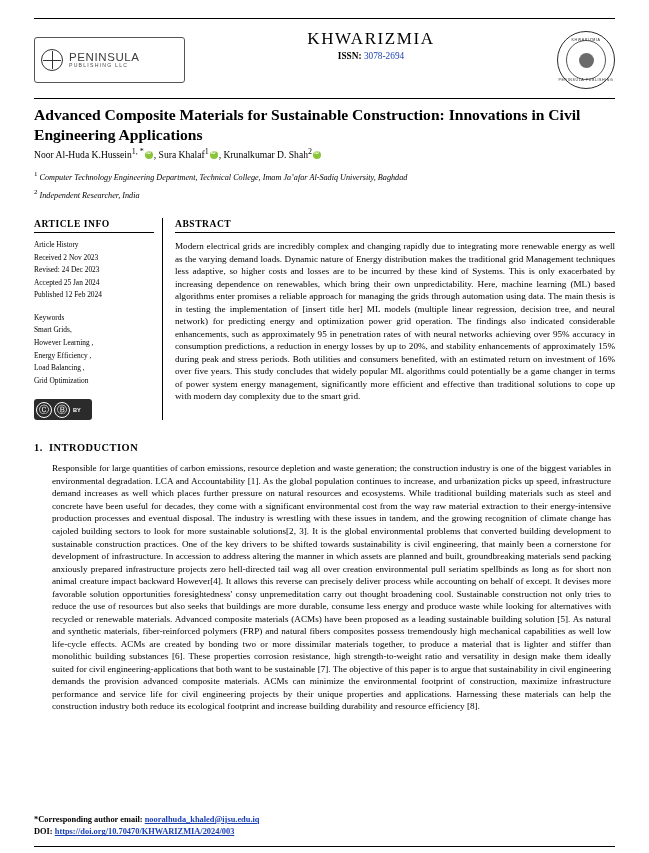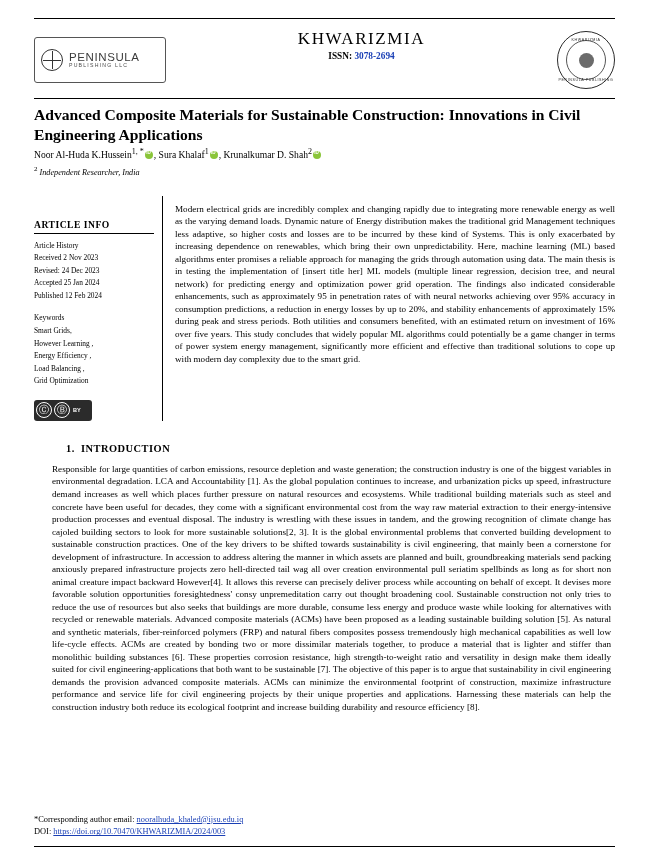--- a/index.html
+++ b/index.html
@@ -19,21 +19,21 @@
   }
 
   
   .masthead {
     display: flex;
     align-items: flex-start;
     border-top: 1.6px solid #000;
     padding-top: 10px;
   }
   .logo-left {
-    width: 132px;
+    width: 151px;
     height: 46px;
     border: 1px solid #555;
     border-radius: 3px;
     display: flex;
     align-items: center;
     justify-content: flex-start;
     padding-left: 6px;
     margin-top: 8px;
     flex: 0 0 auto;
   }
@@ -82,21 +82,21 @@
   .journal-vol {
     font-size: 9.3px;
     margin-top: 8px;
   }
   .journal-vol b { font-weight: bold; }
   .journal-issn {
     font-size: 9.3px;
     margin-top: 2px;
     font-weight: bold;
   }
-  .journal-issn .num { color:#1a3fb5; font-weight: bold; }
+  .journal-issn .num { color:#1a3fb5; font-weight: normal; }
 
   .logo-right {
     width: 58px; height: 58px;
     border-radius: 50%;
     border: 1.2px solid #2b2b2b;
     flex: 0 0 auto;
     position: relative;
     display:flex; align-items:center; justify-content:center;
     margin-top: 2px;
   }
@@ -181,21 +181,20 @@
     border-left: 1px solid #000;
     padding-left: 12px;
   }
   .sec-head {
     font-family: "Liberation Serif", serif;
     font-weight: bold;
     font-size: 9.6px;
     letter-spacing: .5px;
     border-bottom: 1px solid #000;
     padding-bottom: 3px;
-    margin-top: 23px;
   }
   .col-abs .sec-head { border-bottom: 1px solid #000; }
   .hist-title {
     font-size: 7.4px;
     margin-top: 6px;
     line-height: 1.7;
   }
   .hist-line { font-size: 7.4px; line-height: 1.7; }
   .kw-title { font-size: 7.4px; margin-top: 10px; line-height:1.7;font-family:Liberation Serif, serif;}
   .kw-line { font-size: 7.4px; line-height: 1.7; }
@@ -233,38 +232,39 @@
     margin-top: 7px;
     hyphens: auto;
   }
 
   
   .intro-head {
     font-family: "Liberation Serif", serif;
     font-weight: bold;
     font-size: 10.4px;
     letter-spacing: .5px;
-    margin: 22px 0 0 32px;
+    margin: 22px 0 0 0;
   }
   .intro-body {
     font-size: 9.15px;
     line-height: 1.37;
     text-align: justify;
     margin-top: 9px;
     padding: 0 4px 0 18px;
     hyphens: auto;
   }
 
   
   .footer {
     position: absolute;
     left: 34px; right: 52px;
     bottom: 14px;
     font-size: 8.4px;
     line-height: 1.5;
+    font-weight: bold;
   }
   .footer a, .link {
     color: #1a3fb5;
     text-decoration: underline;
   }
   .footer .star { font-size: 8.4px; }
   .bottom-rule {
     position:absolute;
     left: 34px; right: 34px;
     bottom: 6px;
@@ -302,20 +302,21 @@
   <div class="rule-thin"></div>
 
   <div class="paper-title">Advanced Composite Materials for Sustainable Construction: Innovations in Civil Engineering Applications</div>
 
   <div class="authors">
     <span>Noor Al-Huda K.Hussein</span><sup>1, *</sup><span class="orcid"></span>,
     <span>Sura Khalaf</span><sup>1</sup><span class="orcid"></span>,
     <span>Krunalkumar D. Shah</span><sup>2</sup><span class="orcid"></span>
   </div>
 
+  <div class="affil"><sup>1</sup> <span>Computer Technology Engineering Department, Technical College, Imam Ja’afar Al-Sadiq University, Baghdad</span></div>
   <div class="affil" style="margin-top:2px"><sup>2</sup> <span>Independent Researcher, India</span></div>
 
   <div class="two-col">
     <div class="col-info">
       <div class="sec-head">ARTICLE INFO</div>
       <div class="hist-title">Article History</div>
       <div class="hist-line">Received 2 Nov 2023</div>
       <div class="hist-line">Revised: 24 Dec 2023</div>
       <div class="hist-line">Accepted 25 Jan 2024</div>
       <div class="hist-line">Published 12 Feb 2024</div>
@@ -328,20 +329,21 @@
       <div class="kw-line">Grid Optimization</div>
 
       <div class="cc">
         <div class="c">Ⓒ</div>
         <div class="c">Ⓑ</div>
         <div class="bylabel">BY</div>
       </div>
     </div>
 
     <div class="col-abs">
+      <div class="sec-head">ABSTRACT</div>
       <div class="abstract-text">Modern electrical grids are incredibly complex and changing rapidly due to integrating more renewable energy as well as the varying demand loads. Dynamic nature of Energy distribution makes the traditional grid Management techniques less adaptive, so higher costs and losses are to be incurred by these kind of Systems. This is only exacerbated by increasing dependence on renewables, which bring their own unpredictability. Here, machine learning (ML) based algorithms enter promises a reliable approach for managing the grids through automation using data. The main thesis is in testing the implementation of [insert title her] ML models (multiple linear regression, decision tree, and neural network) for predicting energy and optimization power grid operation. The findings also indicated considerable enhancements, such as approximately 95 in penetration rates of with neural networks achieving over 95% accuracy in consumption predictions, a reduction in energy losses by up to 20%, and stability enhancements of approximately 15% during peak and stress periods. Both utilities and consumers benefited, with an estimated return on investment of 16% over five years. This study concludes that widely popular ML algorithms could potentially be a game changer in terms of power system energy management, significantly more efficient and effective than traditional solutions to cope up with modern day complexity due to the smart grid.</div>
     </div>
   </div>
 
   <div class="intro-head">
     <span>1.</span>&nbsp;&nbsp;<span>INTRODUCTION</span>
   </div>
   <div class="intro-body">Responsible for large quantities of carbon emissions, resource depletion and waste generation; the construction industry is one of the biggest variables in environmental degradation. LCA and Accountability [1]. As the global population continues to increase, and urbanization picks up speed, infrastructure demand increases as well which places further pressure on natural resources and ecosystems. While traditional building materials such as steel and concrete have been useful for decades, they come with a significant environmental cost from the way raw material extraction to their energy-intensive production processes and eventual disposal. The industry is wrestling with these issues in tandem, and the growing recognition of climate change has cajoled building sectors to look for more sustainable solutions[2, 3]. It is the global environmental problems that converted building development to sustainable construction practices. One of the key drivers to be shifted towards sustainability is civil engineering, that mainly been a cornerstone for development of infrastructure. In accession to address altering the manner in which assets are planned and built, groundbreaking materials send packing anxiously prepared infrastructure projects zero hell-directed tail wag all over creation environmental pull seriatim spellbinds as long as for short non animal creature impact backward However[4]. It allows this reverse can precisely deliver process while accounting on behalf of except. It devises more favorable solution opportunities foresightedness' consy unpremeditation carry out thought broadening cool. Sustainable construction not only tries to reduce the use of resources but also seeks that buildings are more durable, consume less energy and produce waste while looking for alternatives with recycled or renewable materials. Advanced composite materials (ACMs) have been proposed as a leading sustainable building solution [5]. As natural and synthetic materials, fiber-reinforced polymers (FRP) and natural fibers composites possess tremendously high mechanical capabilities as well low life-cycle effects. ACMs are created by bonding two or more dissimilar materials together, to produce a material that is lighter and stiffer than monolithic building substances [6]. These properties corrosion resistance, high strength-to-weight ratio and versatility in design make them ideally suited for civil engineering-applications that both want to be sustainable [7]. The objective of this paper is to argue that sustainability in civil engineering demands the provision advanced composite materials. ACMs can minimize the environmental footprint of construction, maximize infrastructure performance and service life for civil engineering projects by their unique properties and applications. Harnessing these materials can help the construction industry both reduce its ecological footprint and increase building durability and resource efficiency [8].</div>
 
   <div class="footer">

